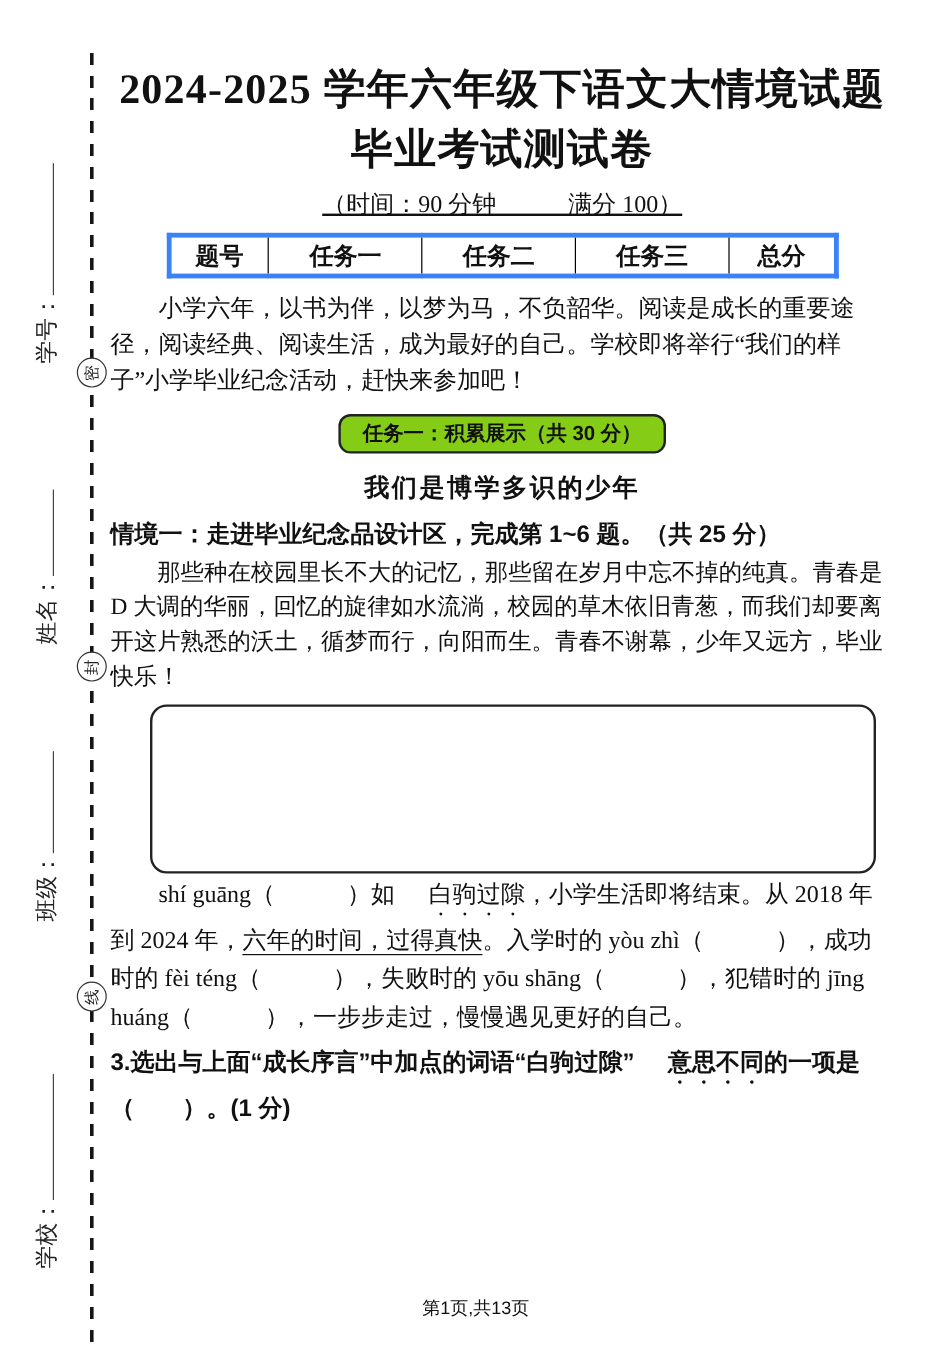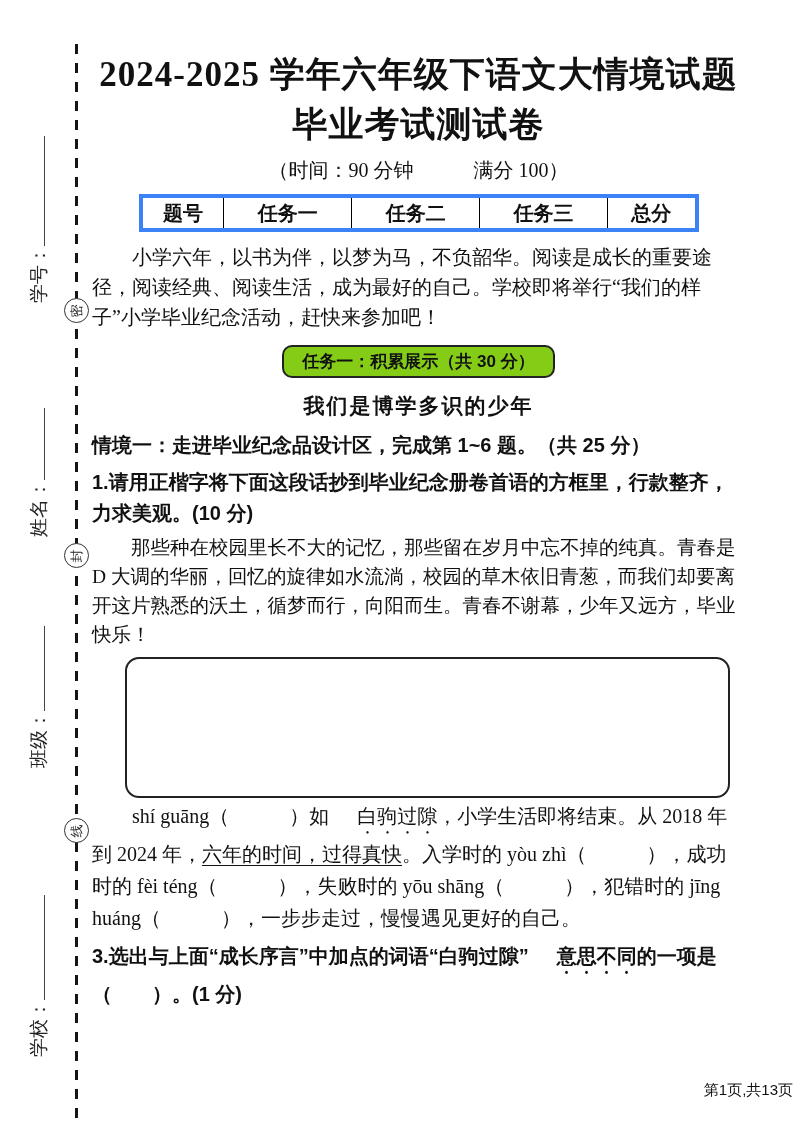--- a/index.html
+++ b/index.html
@@ -37,21 +37,21 @@
     display:inline-block; height:0.95em;
     border-bottom:1.5px solid #444; vertical-align:baseline;
   }
 
   
   .content { position:absolute; left:92px; top:0; width:653px; }
 
   .title { text-align:center; font-weight:900; font-size:35px; line-height:1.42;
            font-family:"Liberation Serif", serif; letter-spacing:1px; }
   .title-first { margin-top:50px; }
-  .meta { text-align:center; font-size:20px; margin-top:8px; }
+  .meta { text-align:center; font-size:20px; margin-top:8px;text-decoration:underline; }
 
   table.score {
     border-collapse:collapse; margin:10px auto 0; width:560px;
     border:4px solid #3b82f6; table-layout:fixed;
   }
   table.score td {
     border:1.5px solid #000; height:34px; text-align:center;
     font-size:20px; font-weight:bold; font-family:"Liberation Serif", serif;
   }
   td.c-num  { width:15%; }
@@ -90,21 +90,21 @@
     -webkit-text-emphasis:filled dot; -webkit-text-emphasis-position:under;
     text-emphasis:filled dot; text-emphasis-position:under right;padding-left:28px;
   }
   .u-line { border-bottom:1.5px solid #111; }
 
   .q3 { font-weight:bold; font-size:20px; line-height:32px; margin-top:6px;
         font-family:"Liberation Sans", sans-serif; }
 
   .footer {
     position:absolute; left:0; right:0; bottom:22px;
-    text-align:right; font-size:15px; color:#111;
+    text-align:center; font-size:15px; color:#111;
     font-family:"Liberation Sans", sans-serif;
   }
 </style>
 </head>
 <body>
 
 <div class="page">
 
   <div class="seal-line"></div>
   <div class="seal-circle" style="top:298px">
@@ -151,21 +151,20 @@
     <p class="intro">小学六年，以书为伴，以梦为马，不负韶华。阅读是成长的重要途径，阅读经典、阅读生活，成为最好的自己。学校即将举行“我们的样子”小学毕业纪念活动，赶快来参加吧！</p>
 
     <div class="banner-wrap">
       <span class="banner">任务一：积累展示（共 30 分）</span>
     </div>
 
     <div class="subtitle">我们是博学多识的少年</div>
 
     <div class="scenario">情境一：走进毕业纪念品设计区，完成第 1~6 题。（共 25 分）</div>
 
-    <div class="q">1.请用正楷字将下面这段话抄到毕业纪念册卷首语的方框里，行款整齐，力求美观。(10 分)</div>
     <p class="passage">那些种在校园里长不大的记忆，那些留在岁月中忘不掉的纯真。青春是 D 大调的华丽，回忆的旋律如水流淌，校园的草木依旧青葱，而我们却要离开这片熟悉的沃土，循梦而行，向阳而生。青春不谢幕，少年又远方，毕业快乐！</p>
 
     <div class="write-box"></div>
 
 
     <p class="pinyin-para"><span>shí guāng（　　　）如</span><span class="em-dots">白驹过隙</span><span>，小学生活即将结束。从 2018 年到 2024 年，</span><span class="u-line">六年的时间，过得真快</span><span>。入学时的 yòu zhì（　　　），成功时的 fèi téng（　　　），失败时的 yōu shāng（　　　），犯错时的 jīng huáng（　　　），一步步走过，慢慢遇见更好的自己。</span></p>
 
     <div class="q3"><span>3.选出与上面“成长序言”中加点的词语“白驹过隙”</span><span class="em-dots">意思不同</span><span>的一项是（　　）。(1 分)</span></div>
 
   </div>

